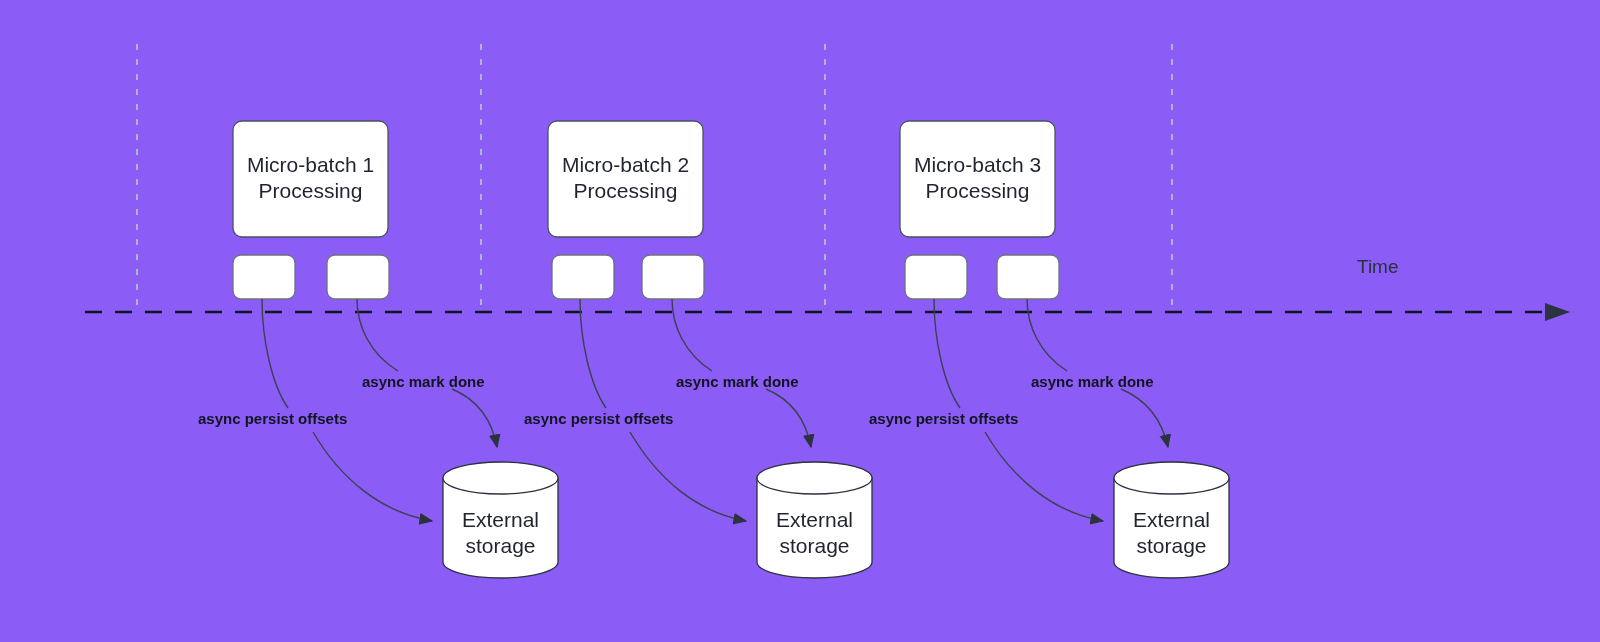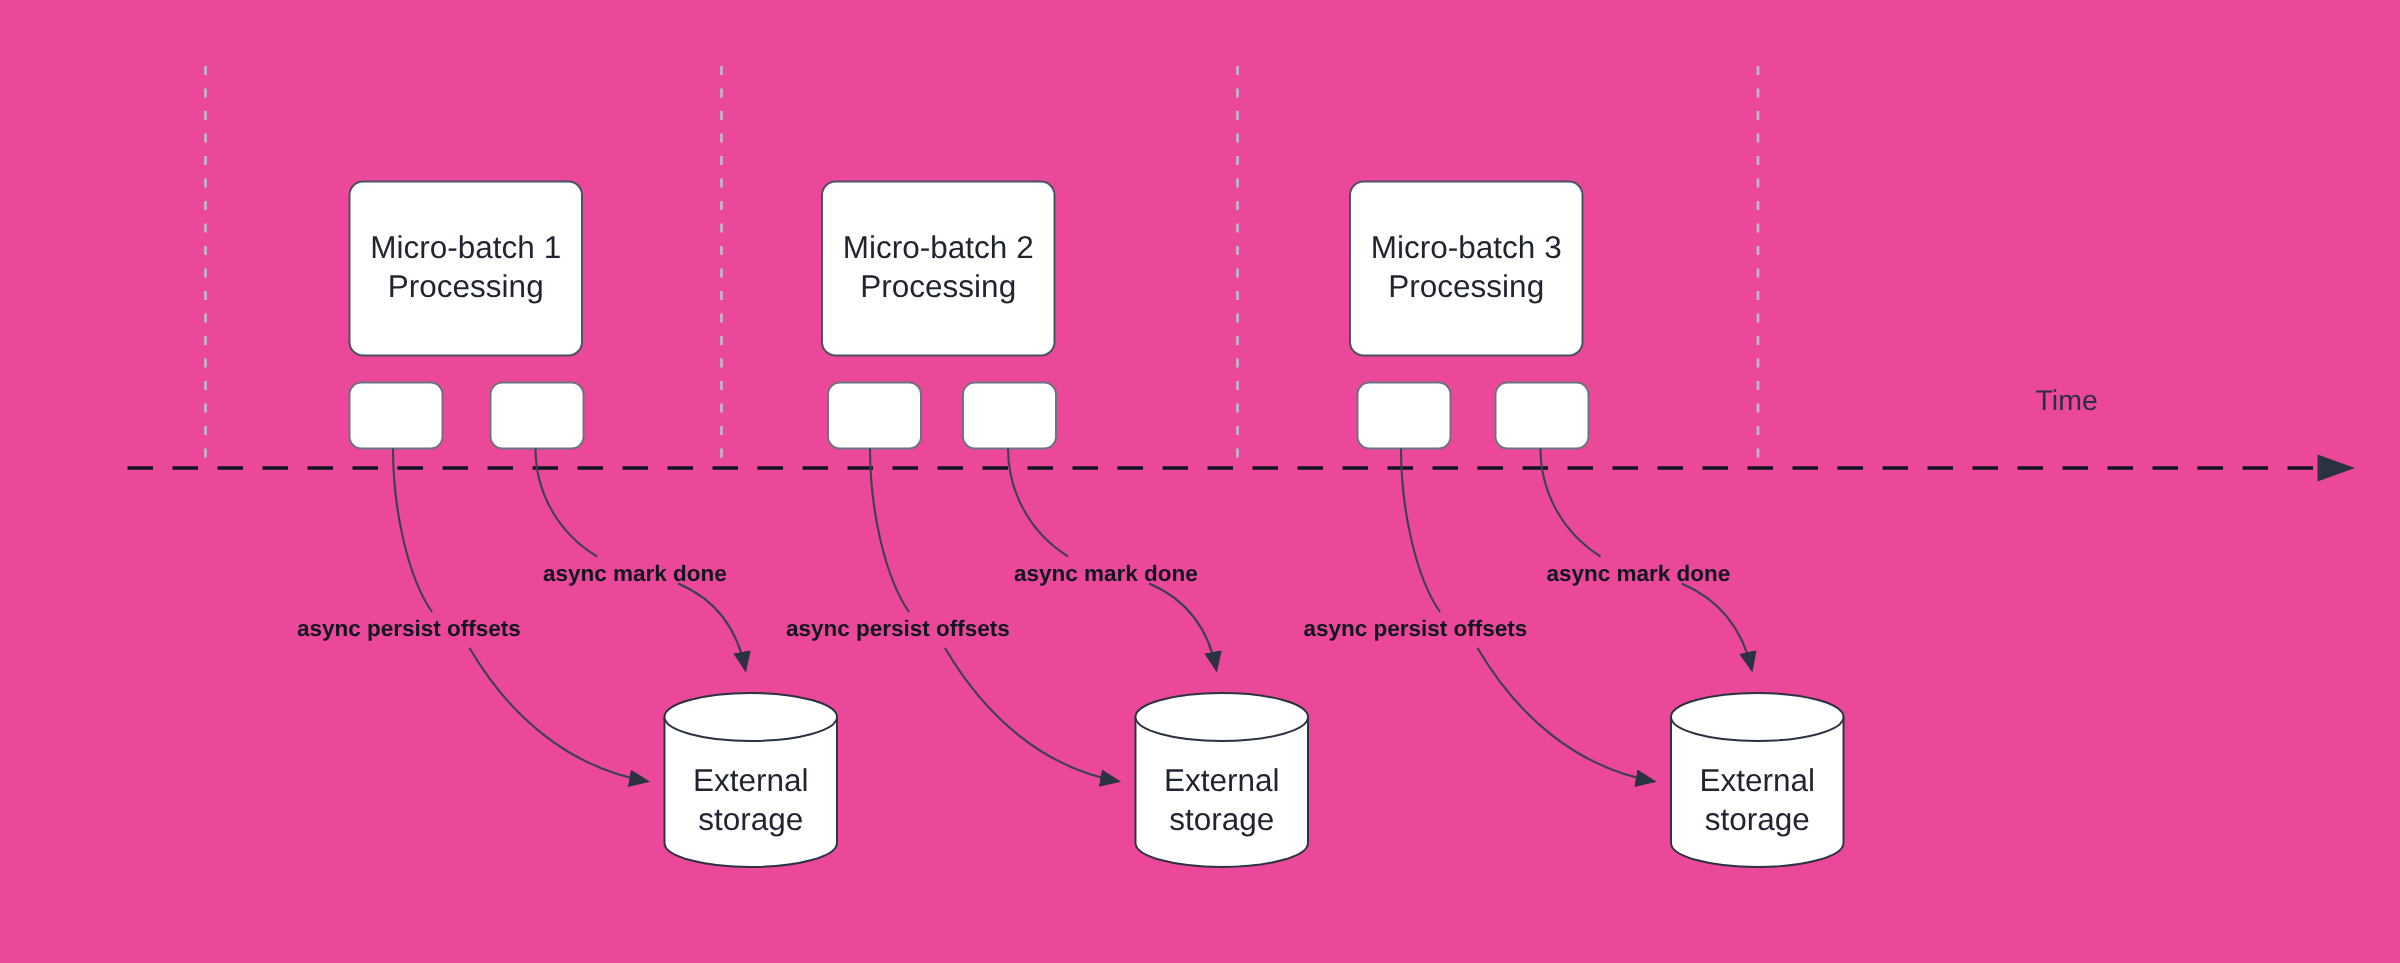--- a/index.html
+++ b/index.html
@@ -7,21 +7,21 @@
     padding: 0;
     background: #ffffff;
   }
   body {
     font-family: "Liberation Sans", sans-serif;
   }
   #canvas {
     position: relative;
     width: 1600px;
     height: 642px;
-    background: #ec4899;
+    background: #8b5cf6;
     overflow: hidden;
   }
   #diagram-svg {
     position: absolute;
     left: 0;
     top: 0;
     width: 1600px;
     height: 642px;
   }
   .node-text {

